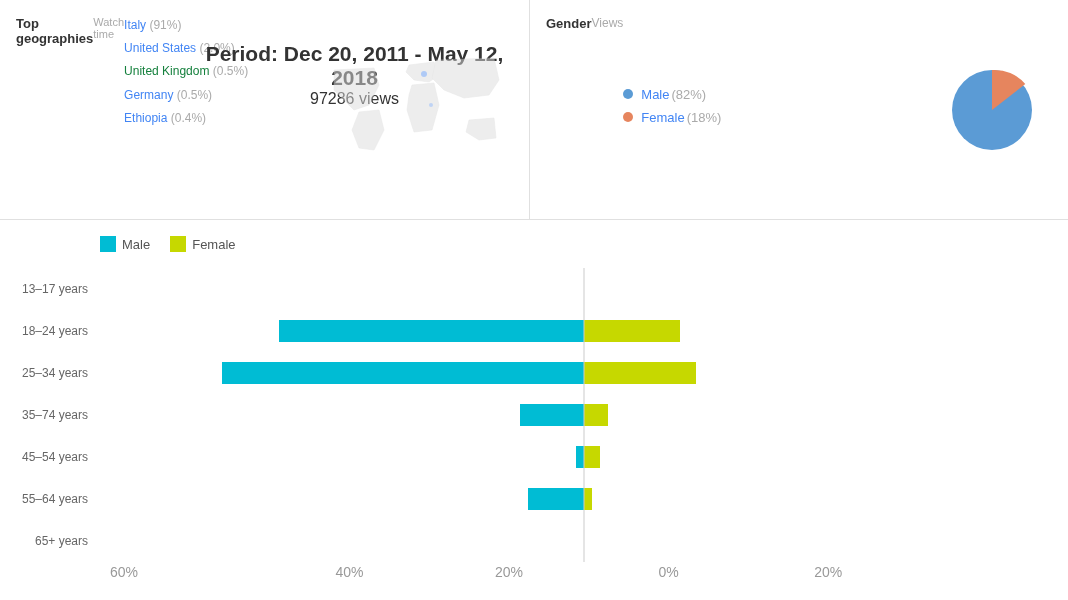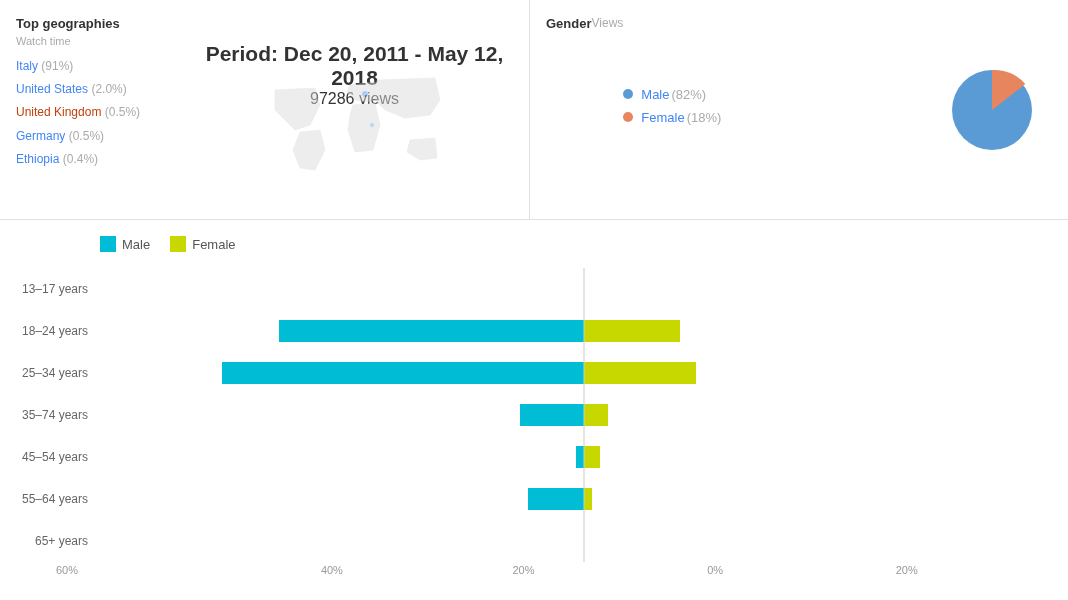--- a/index.html
+++ b/index.html
@@ -9,21 +9,21 @@
       display: flex;
       border-bottom: 1px solid #e0e0e0;
       height: 220px;
     }
     
     .geo-section {
       width: 530px;
       padding: 16px;
       border-right: 1px solid #e0e0e0;
       display: flex;
-      flex-direction: column;
+      flex-direction: row;
     }
     
     .geo-content {
       display: flex;
       flex: 1;
     }
     
     .geo-list {
       width: 200px;
     }
@@ -195,21 +195,21 @@
 
     <div class="geo-content">
       <div class="geo-list">
         <div class="geo-item">
           <span style="color:#4285f4;margin-top:28px;">Italy</span> <span>(91%)</span>
         </div>
         <div class="geo-item">
           <span style="color:#4285f4;">United States</span> <span>(2.0%)</span>
         </div>
         <div class="geo-item">
-          <span style="color:#c2410c;">United Kingdom</span> <span>(0.5%)</span>
+          <span style="color:#15803d;">United Kingdom</span> <span>(0.5%)</span>
         </div>
         <div class="geo-item">
           <span style="color:#4285f4;">Germany</span> <span>(0.5%)</span>
         </div>
         <div class="geo-item">
           <span style="color:#4285f4;">Ethiopia</span> <span>(0.4%)</span>
         </div>
       </div>
       <div class="geo-map">
 
@@ -333,21 +333,21 @@
       </div>
     </div>
 
     <div class="chart-row">
       <div class="age-label">65+ years</div>
       <div class="bars-area">
         <div class="center-line"></div>
       </div>
     </div>
 
-    <div style="display:flex; margin-left:56px; font-size:11px; color:#999; padding-top:2px;gap:23px;">
+    <div style="display:flex; margin-left:110px; font-size:14px; color:#999; padding-top:2px;">
       <span style="width:16.66%; text-align:left;">60%</span>
       <span style="width:16.66%; text-align:center;">40%</span>
       <span style="width:16.66%; text-align:center;">20%</span>
       <span style="width:16.66%; text-align:center;">0%</span>
       <span style="width:16.66%; text-align:center;">20%</span>
     </div>
   </div>
 </div>
 
 </body></html>

